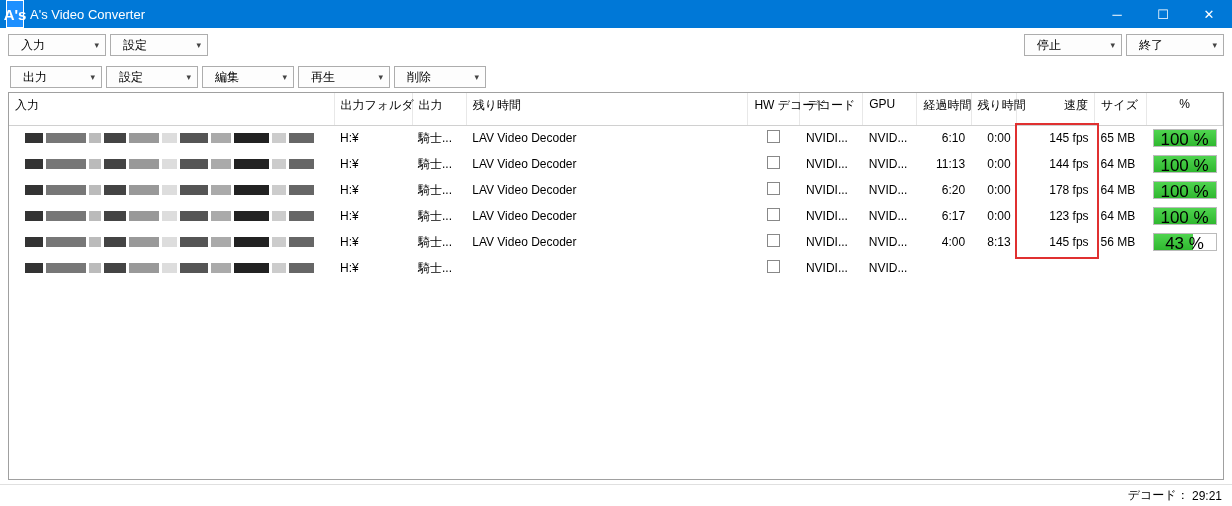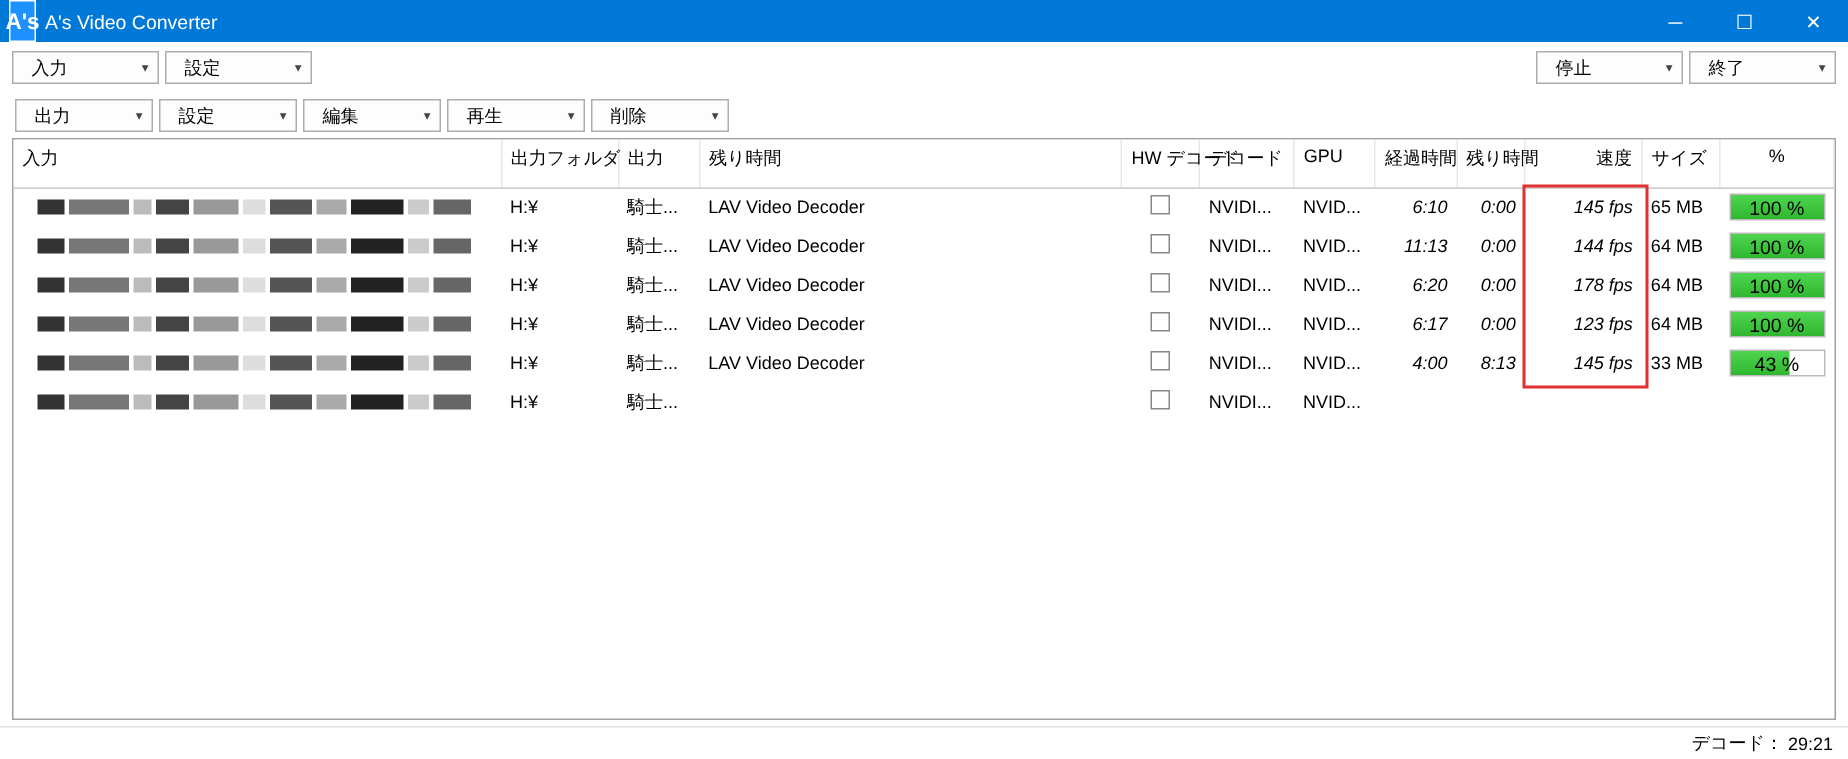--- a/index.html
+++ b/index.html
@@ -101,21 +101,21 @@
 thead th.center { text-align: center; }
 tbody td {
   padding: 3px 6px;
   white-space: nowrap;
   overflow: hidden;
   text-overflow: ellipsis;
   font-size: 12px;
   height: 26px;
   vertical-align: middle;
 }
-tbody td.right { text-align: right; font-style: italic; }
+tbody td.right { text-align: right; }
 tbody td.center { text-align: center; }
 .blurred-input {
   display: flex;
   gap: 3px;
   padding-left: 10px;
 }
 .blur-box {
   display: inline-block;
   height: 10px;
   background: #888;
@@ -130,23 +130,23 @@
   position: absolute;
   pointer-events: none;
 }
 .progress-cell {
   position: relative;
   width: 100%;
   height: 18px;
   border: 1px solid #bbb;
   background: #fff;
   display: inline-flex;
-  align-items: flex-end;
+  align-items: flex-start;
   justify-content: center;
-  font-size: 13px;
+  font-size: 17px;
 }
 .progress-fill {
   position: absolute;
   left: 0; top: 0; bottom: 0;
   background: linear-gradient(#4fd44f,#2fb82f);
 }
 .progress-text {
   position: relative;
   z-index: 1;
   color: #000;
@@ -394,21 +394,21 @@
             </td>
             <td>H:¥</td>
             <td>騎士...</td>
             <td>LAV Video Decoder</td>
             <td class="center"><span class="hw-checkbox"></span></td>
             <td>NVIDI...</td>
             <td>NVID...</td>
             <td class="right">4:00</td>
             <td class="right">8:13</td>
             <td class="right speed-col">145 fps</td>
-            <td>33 MB</td>
+            <td>56 MB</td>
             <td><div class="progress-cell">
                 <div class="progress-fill" style="width: 64%;"></div>
                 <span class="progress-text">43 %</span>
               </div></td>
           </tr>
           <tr>
             <td>
               <div class="blurred-input">
                 <span class="blur-box" style="width: 18px; background: rgb(51, 51, 51);"></span>
                 <span class="blur-box" style="width: 40px; background: rgb(119, 119, 119);"></span>

